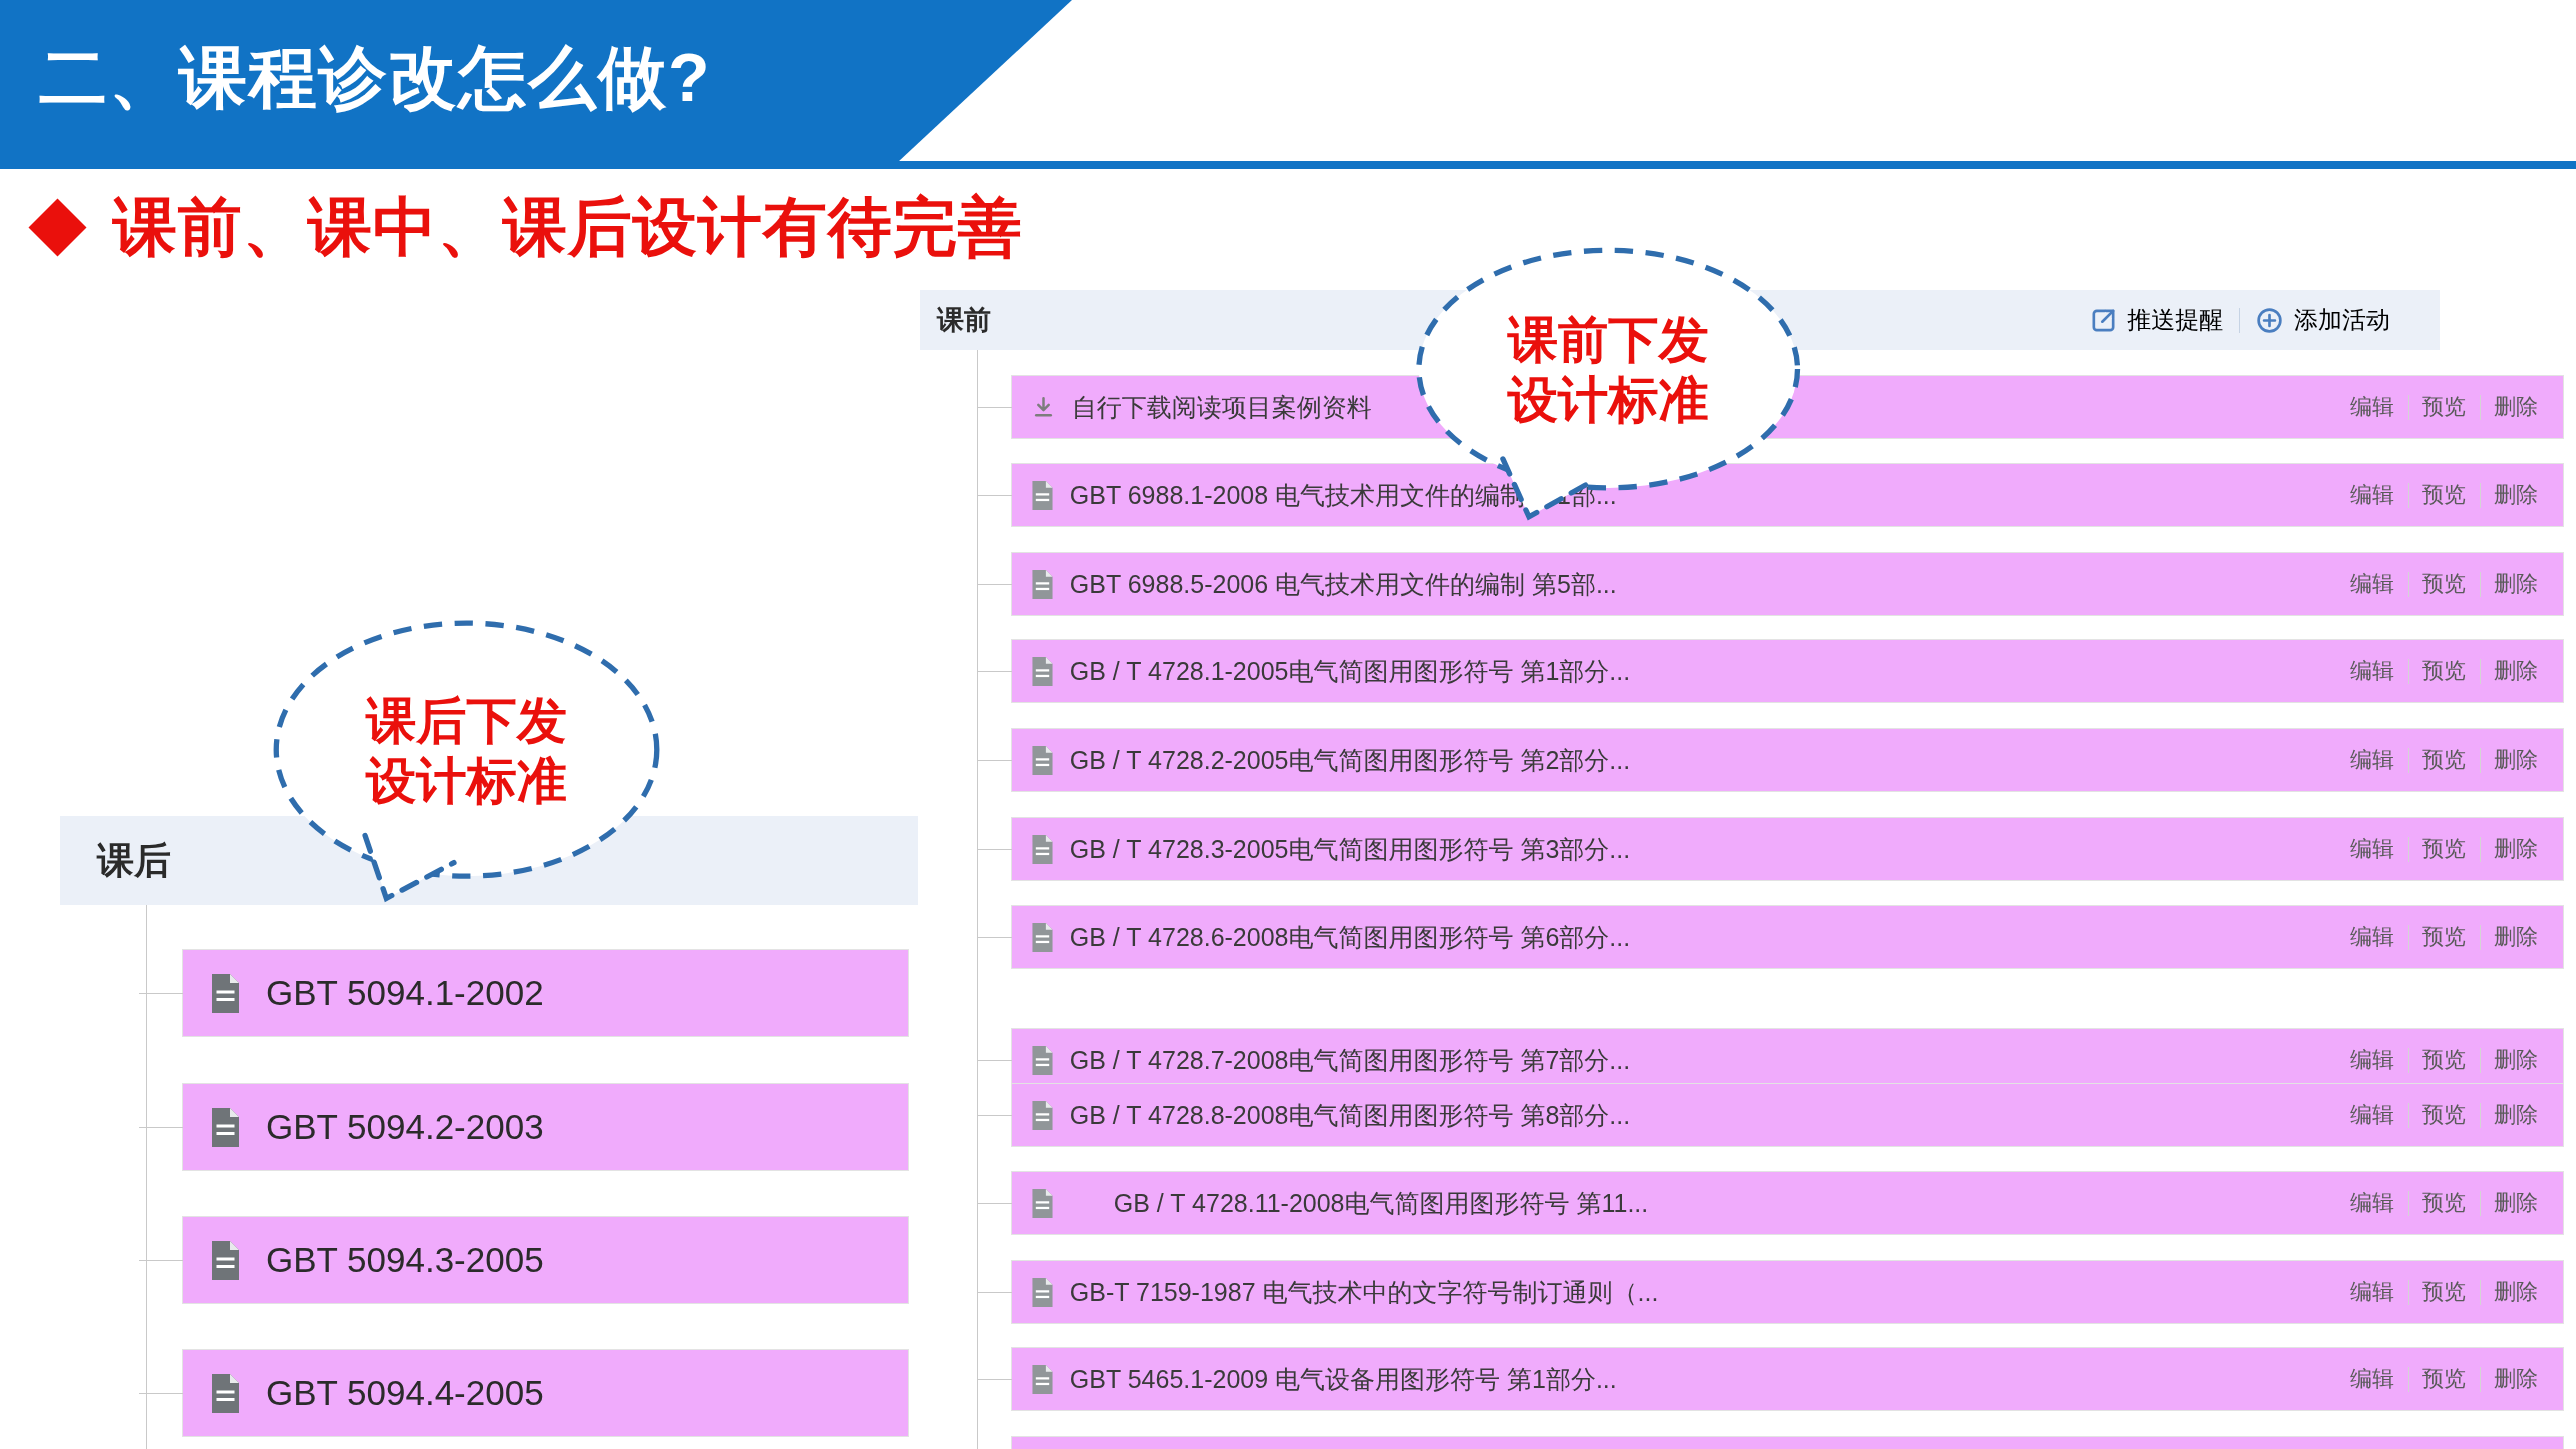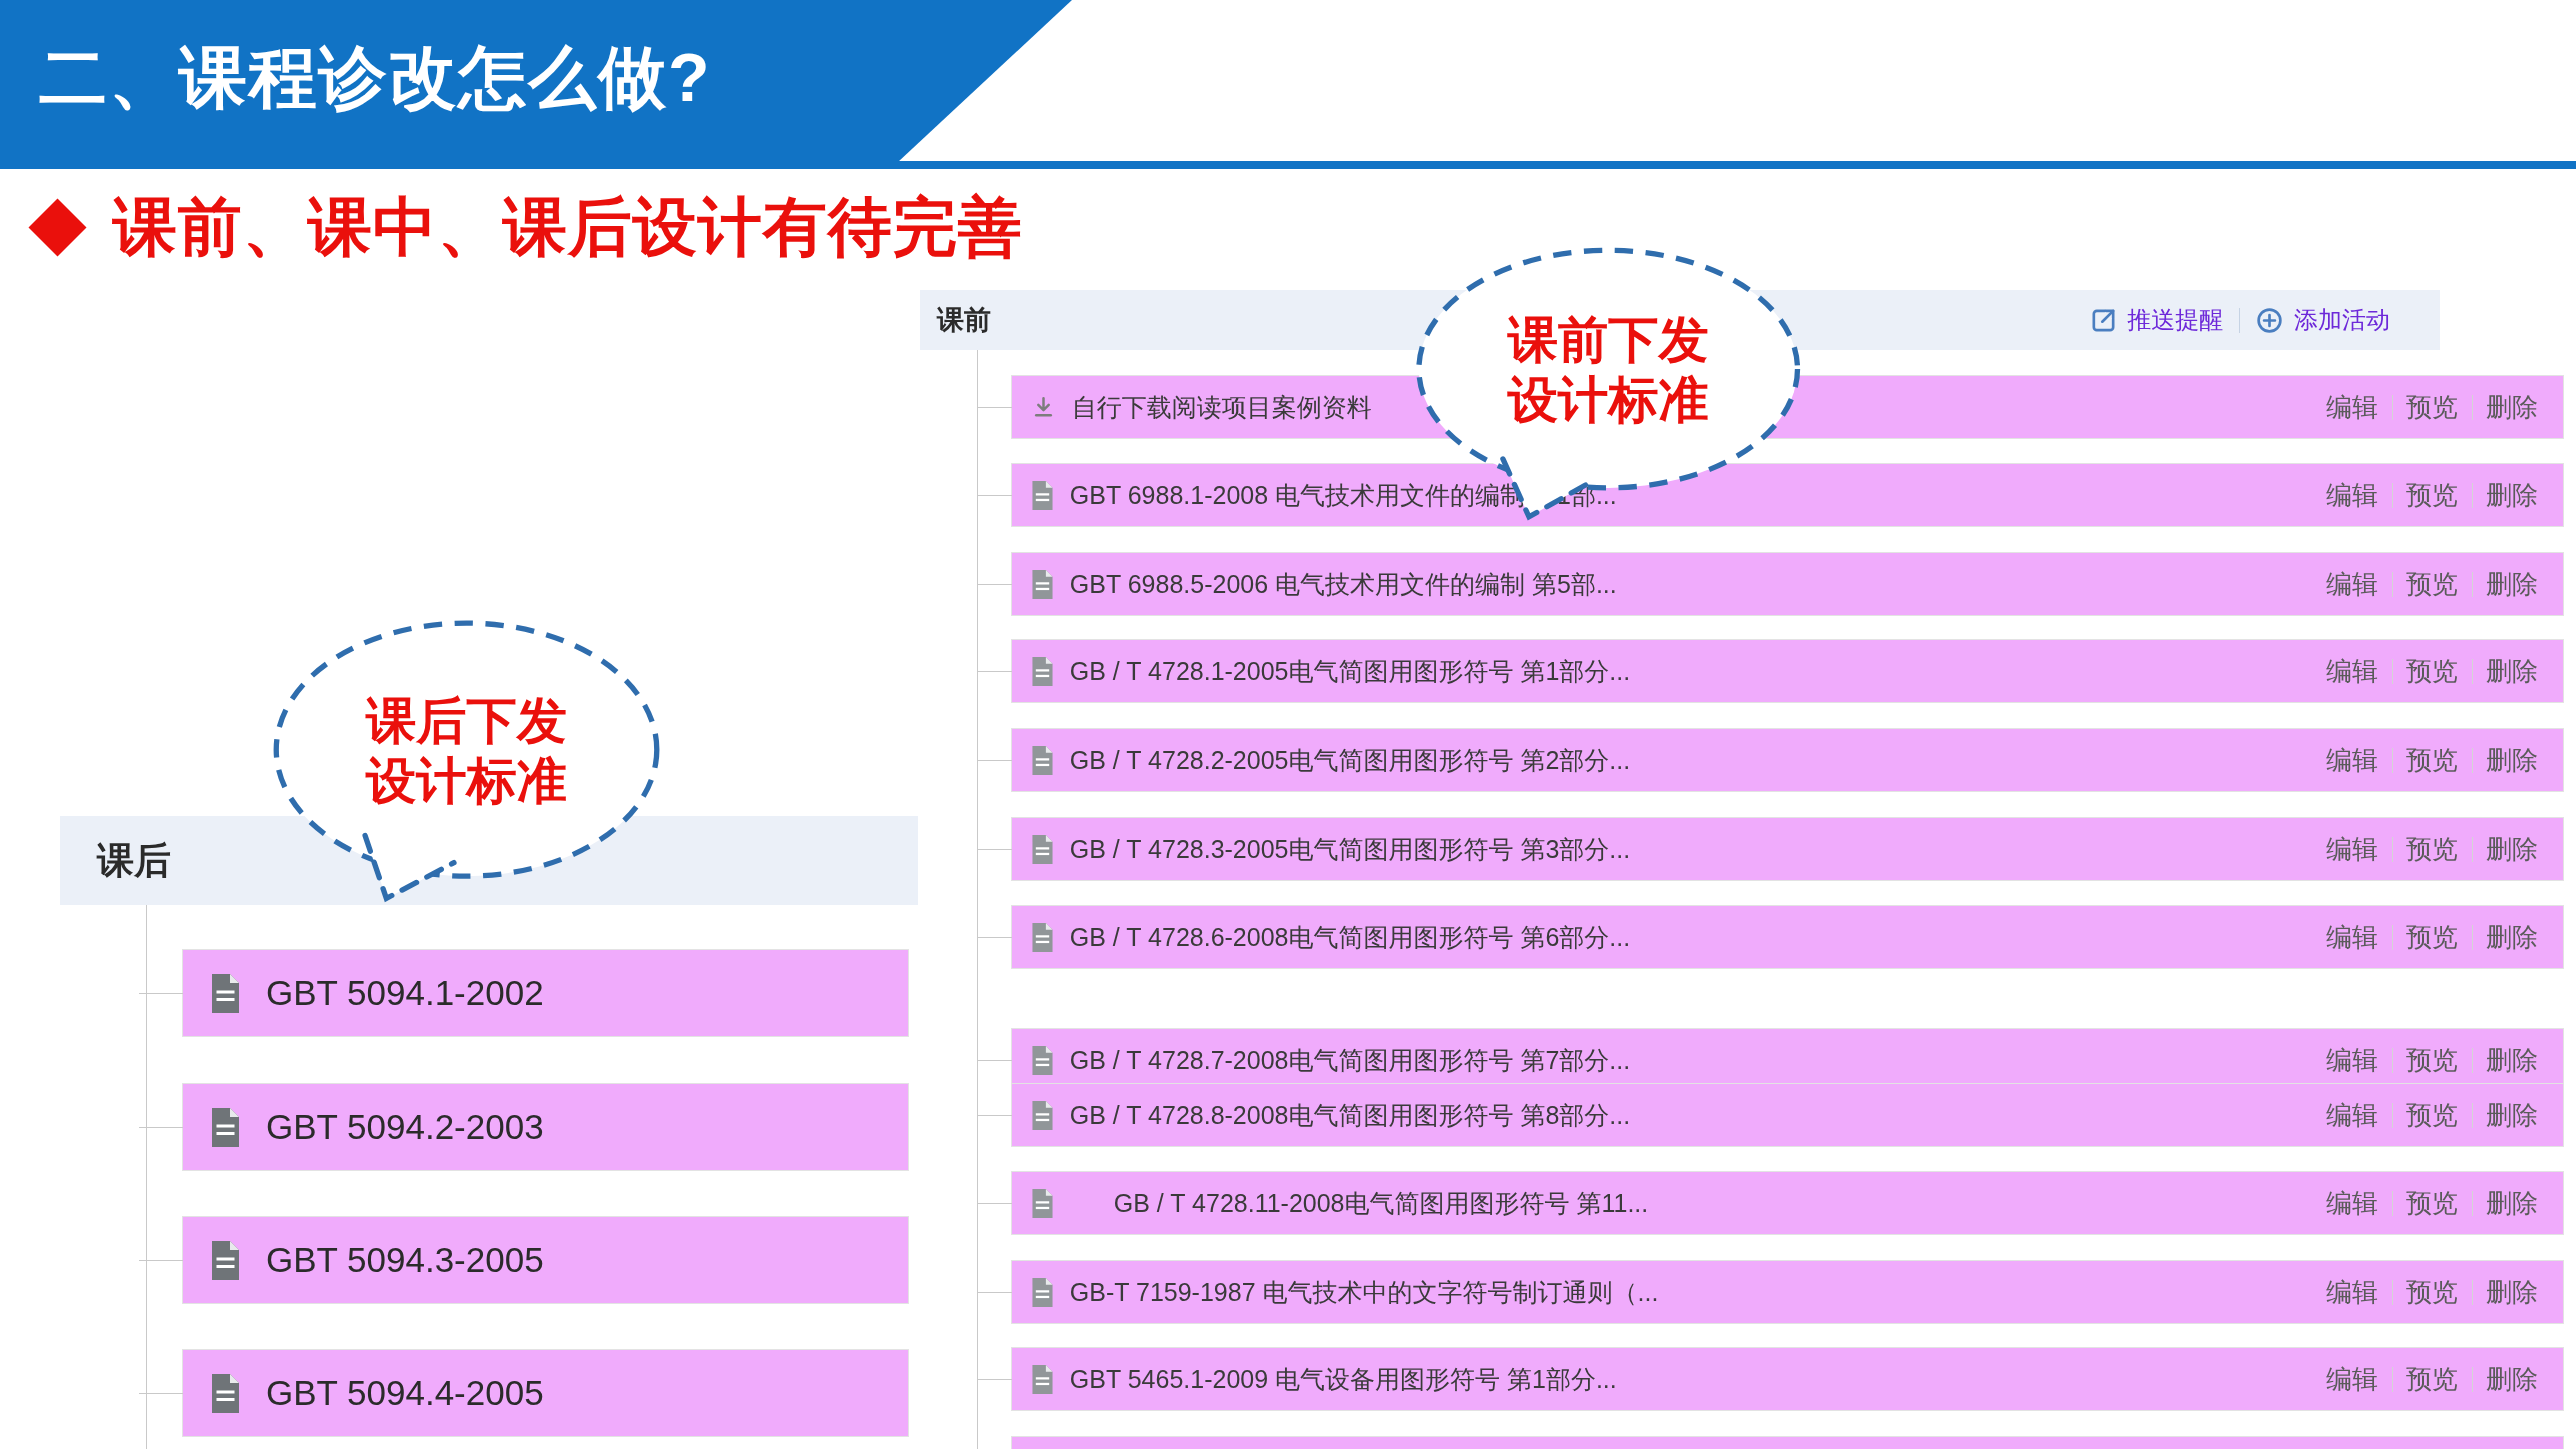--- a/index.html
+++ b/index.html
@@ -28,29 +28,29 @@
   .file-row{
     position:absolute;background:#f0abfc;border:1px solid #e3e3e3;box-sizing:border-box;
     display:flex;align-items:center;
   }
   .file-row::before{content:"";position:absolute;top:50%;height:1px;background:#c9c9c9;}
   
   .row-pre{left:1011px;width:1553px;height:64px;padding:0 25px 0 19.3px;}
   .row-pre::before{left:-35px;width:35px;}
   .row-pre .label{font-size:25px;color:#3a3a3a;margin-left:15.5px;white-space:nowrap;overflow:hidden;}
   .row-actions{margin-left:auto;display:flex;align-items:center;gap:13.5px;}
-  .row-actions .act{font-size:26px;color:#5a5a5a;cursor:pointer;white-space:nowrap;}
+  .row-actions .act{font-size:22px;color:#5a5a5a;cursor:pointer;white-space:nowrap;}
   .vdiv{width:1px;height:25px;background:#d4d4d4;}
   
   .row-post{left:182px;width:727px;height:88px;padding:0 19.3px 0 27px;}
   .row-post::before{left:-44px;width:44px;}
   .row-post .label{font-size:35px;color:#2b2b2b;margin-left:25px;white-space:nowrap;}
   
   .toolbar{position:absolute;right:50px;top:0;height:100%;display:flex;align-items:center;gap:15.5px;}
-  .tool-link{display:flex;align-items:center;gap:9.7px;color:#6d28d9;font-size:24px;cursor:pointer;white-space:nowrap;}
+  .tool-link{display:flex;align-items:center;gap:9.7px;color:#000000;font-size:24px;cursor:pointer;white-space:nowrap;}
   .tool-sep{width:1px;height:25px;background:#c6d3e4;}
   
   .overlay{position:absolute;left:0;top:0;width:2576px;height:1450px;pointer-events:none;}
   .callout-text{font-size:52px;font-weight:bold;fill:#ea100c;text-anchor:middle;}
   .icon{flex:none;display:block;}
 </style>
 </head>
 <body>
 
 <div class="stage">

